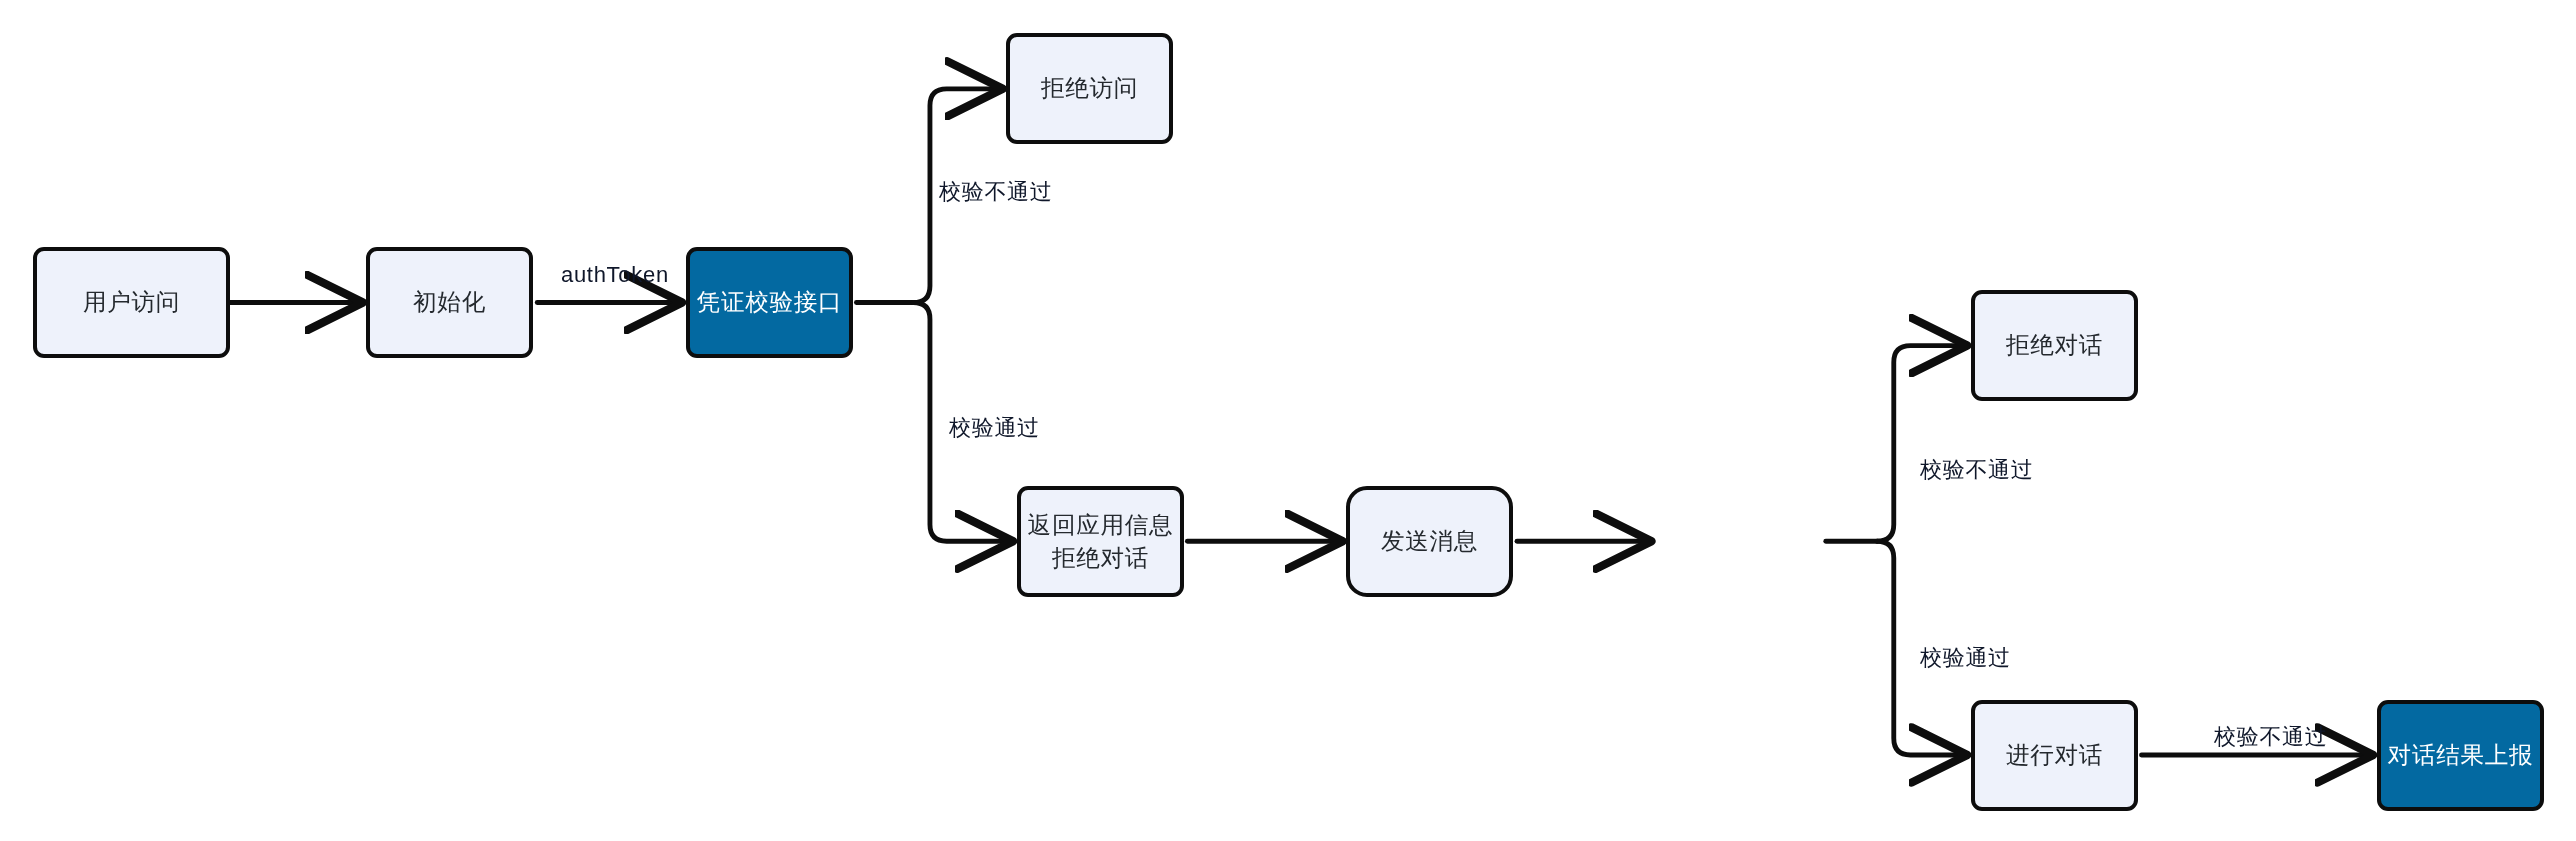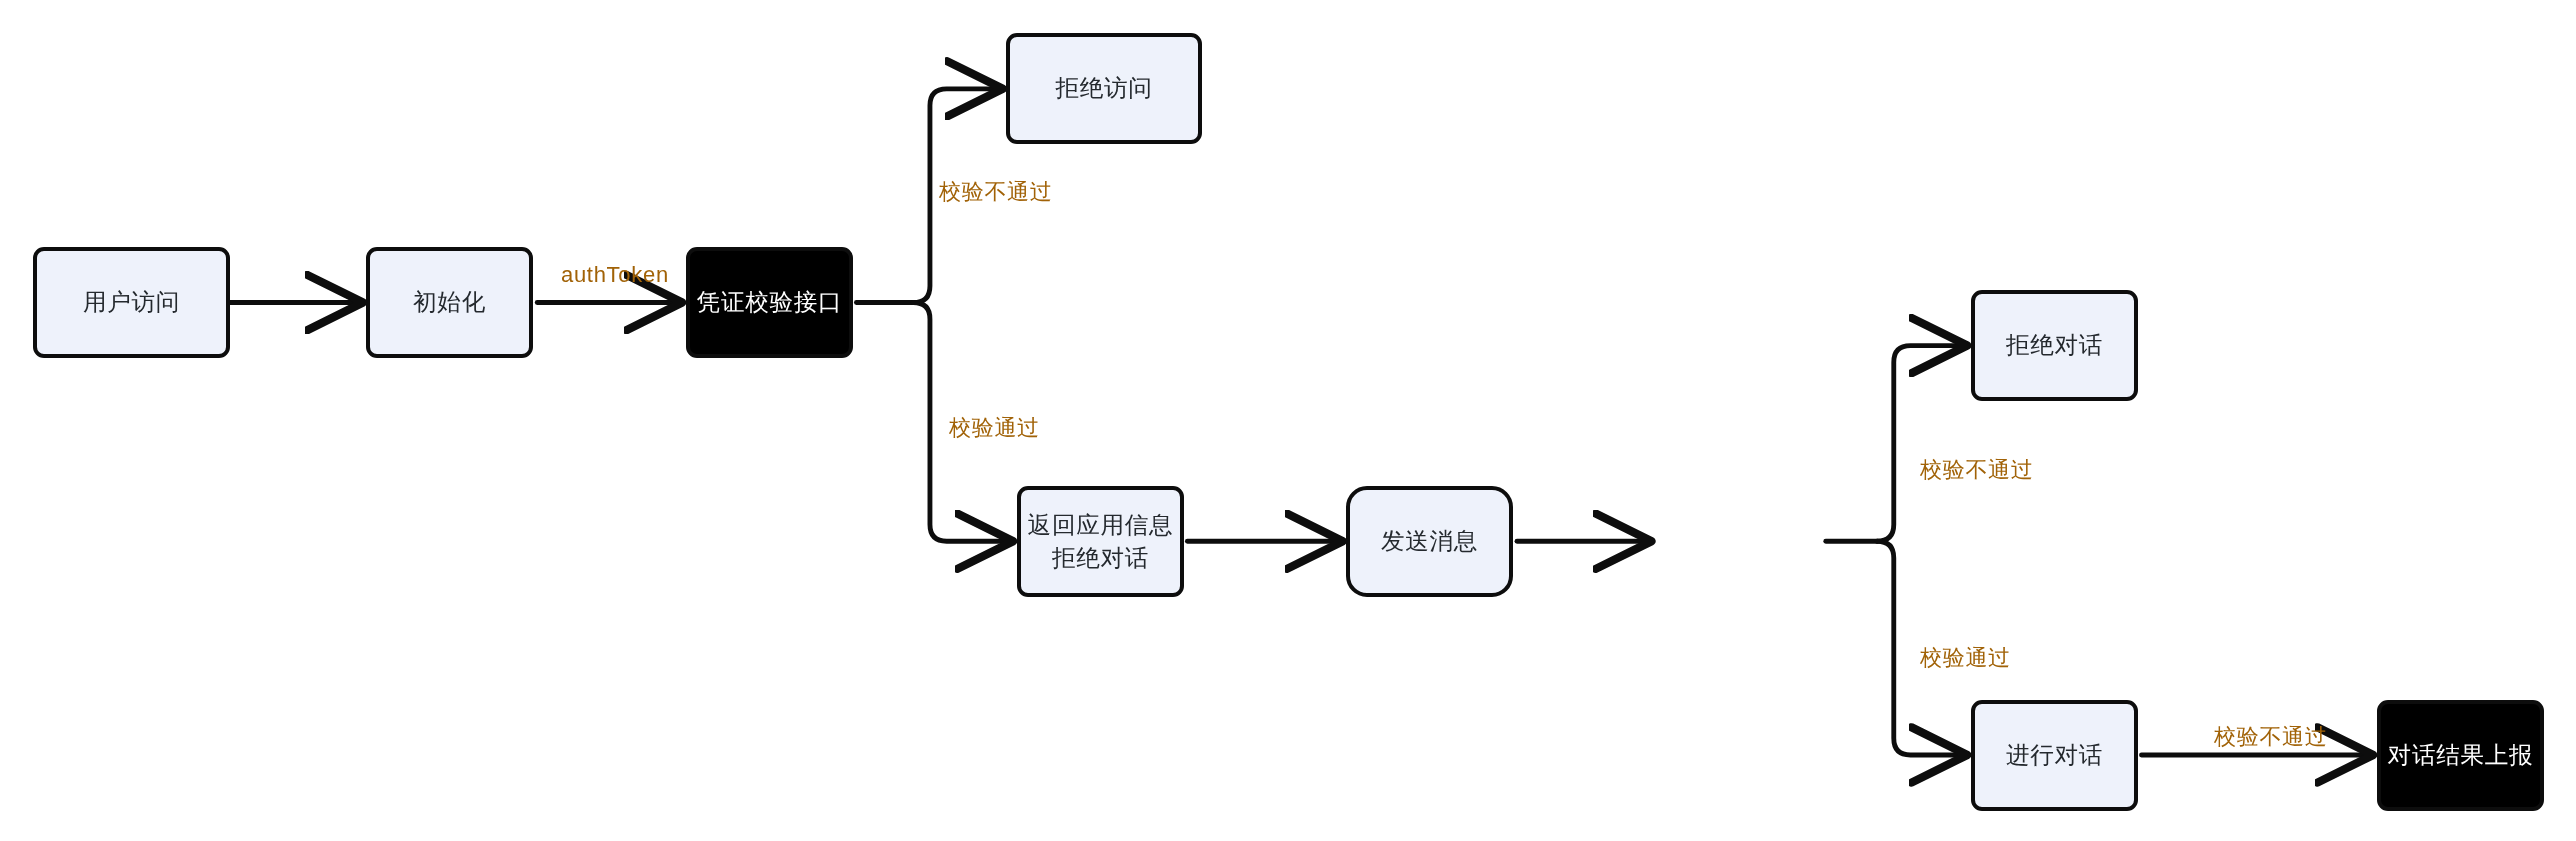--- a/index.html
+++ b/index.html
@@ -33,32 +33,32 @@
     justify-content: center;
     text-align: center;
     line-height: 1.38;
     letter-spacing: 0.7px;
   }
   .node.fill-blue {
     background: #eef2fb;
     color: #24292e;
   }
   .node.fill-green {
-    background: #000000;
+    background: #0369a1;
     color: #ffffff;
   }
   .node-label {
     white-space: pre-line;
     font-size: 23.6px;
     font-weight: 400;
   }
   .edge-label {
     position: absolute;
     font-size: 22px;
-    color: #a16207;
+    color: #0f172a;
     white-space: nowrap;
     letter-spacing: 0.7px;
     font-family: "Liberation Sans", "DejaVu Sans", sans-serif;
   }
 </style>
 </head>
 <body>
 
 <div id="canvas">
 
@@ -100,21 +100,21 @@
   </div>
 
   <div class="node fill-blue" style="left:366px; top:247px; width:167px; height:111px;">
     <span class="node-label">初始化</span>
   </div>
 
   <div class="node fill-green" style="left:686px; top:247px; width:167px; height:111px;">
     <span class="node-label">凭证校验接口</span>
   </div>
 
-  <div class="node fill-blue" style="left:1006px; top:33px; width:196px; height:111px;">
+  <div class="node fill-blue" style="left:1006px; top:33px; width:167px; height:111px;">
     <span class="node-label">拒绝访问</span>
   </div>
 
   <div class="node fill-blue" style="left:1017px; top:486px; width:167px; height:111px;">
     <span class="node-label">返回应用信息
 拒绝对话</span>
   </div>
 
   <div class="node fill-blue" style="left:1346px; top:486px; width:167px; height:111px;border-radius:21px;">
     <span class="node-label">发送消息</span>

